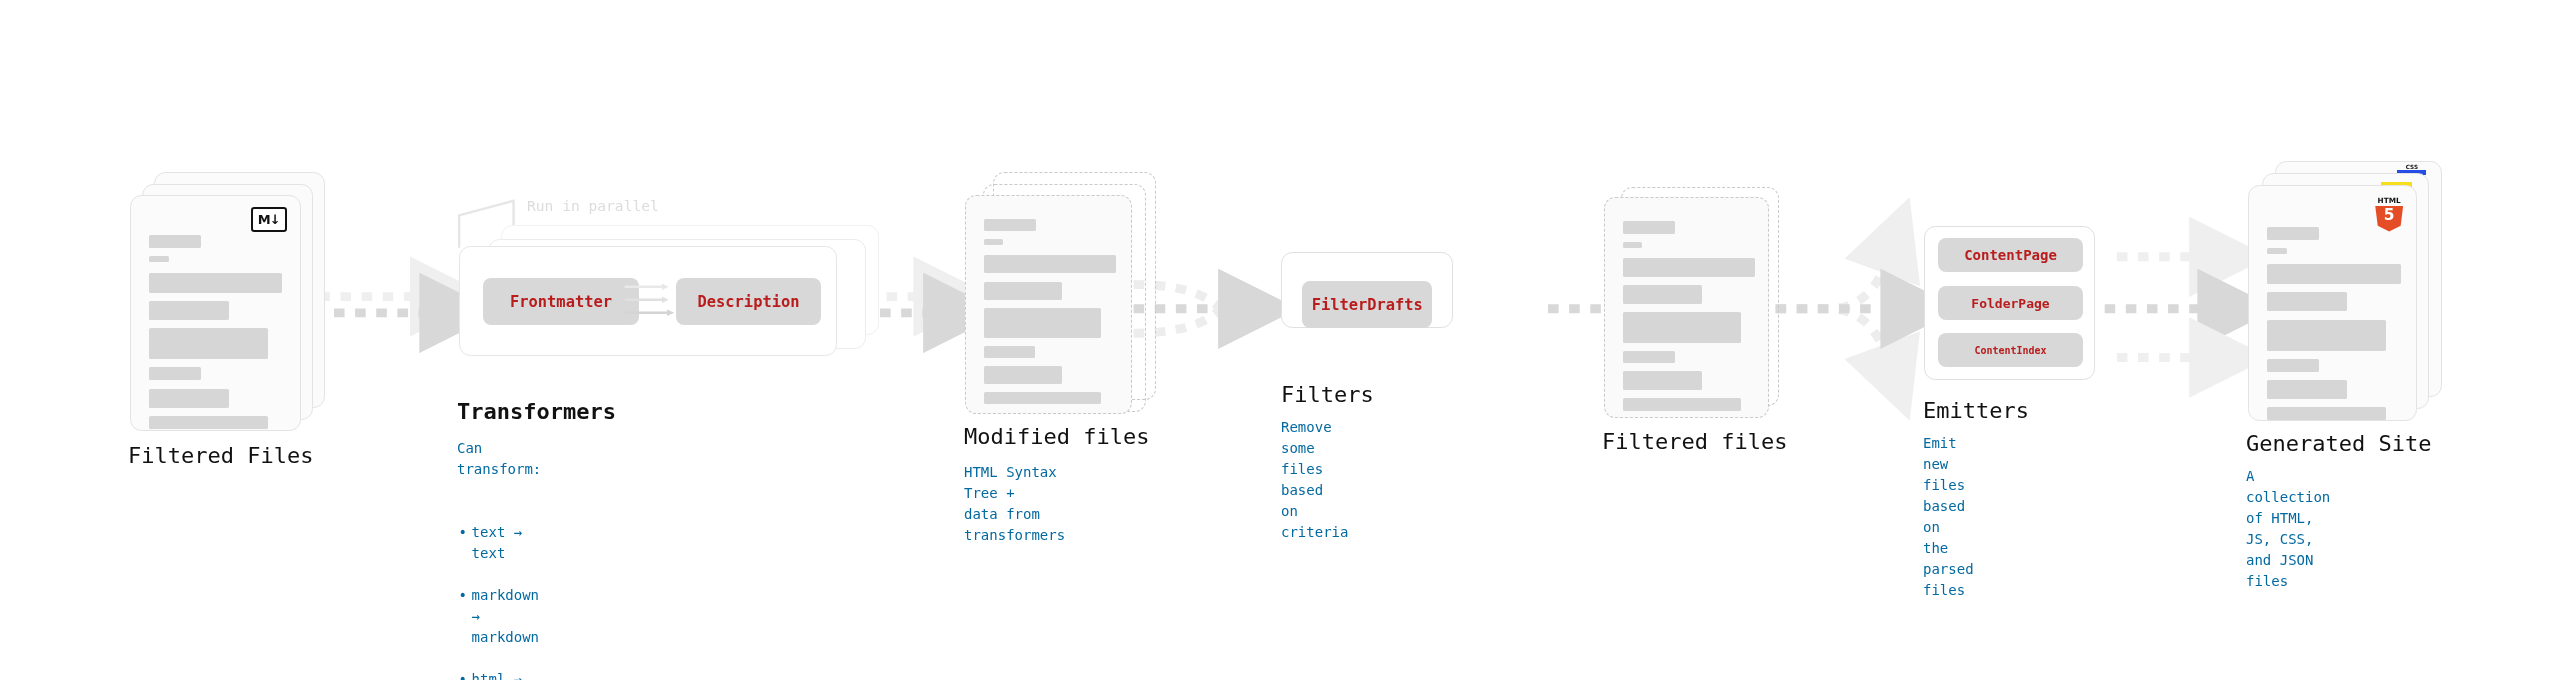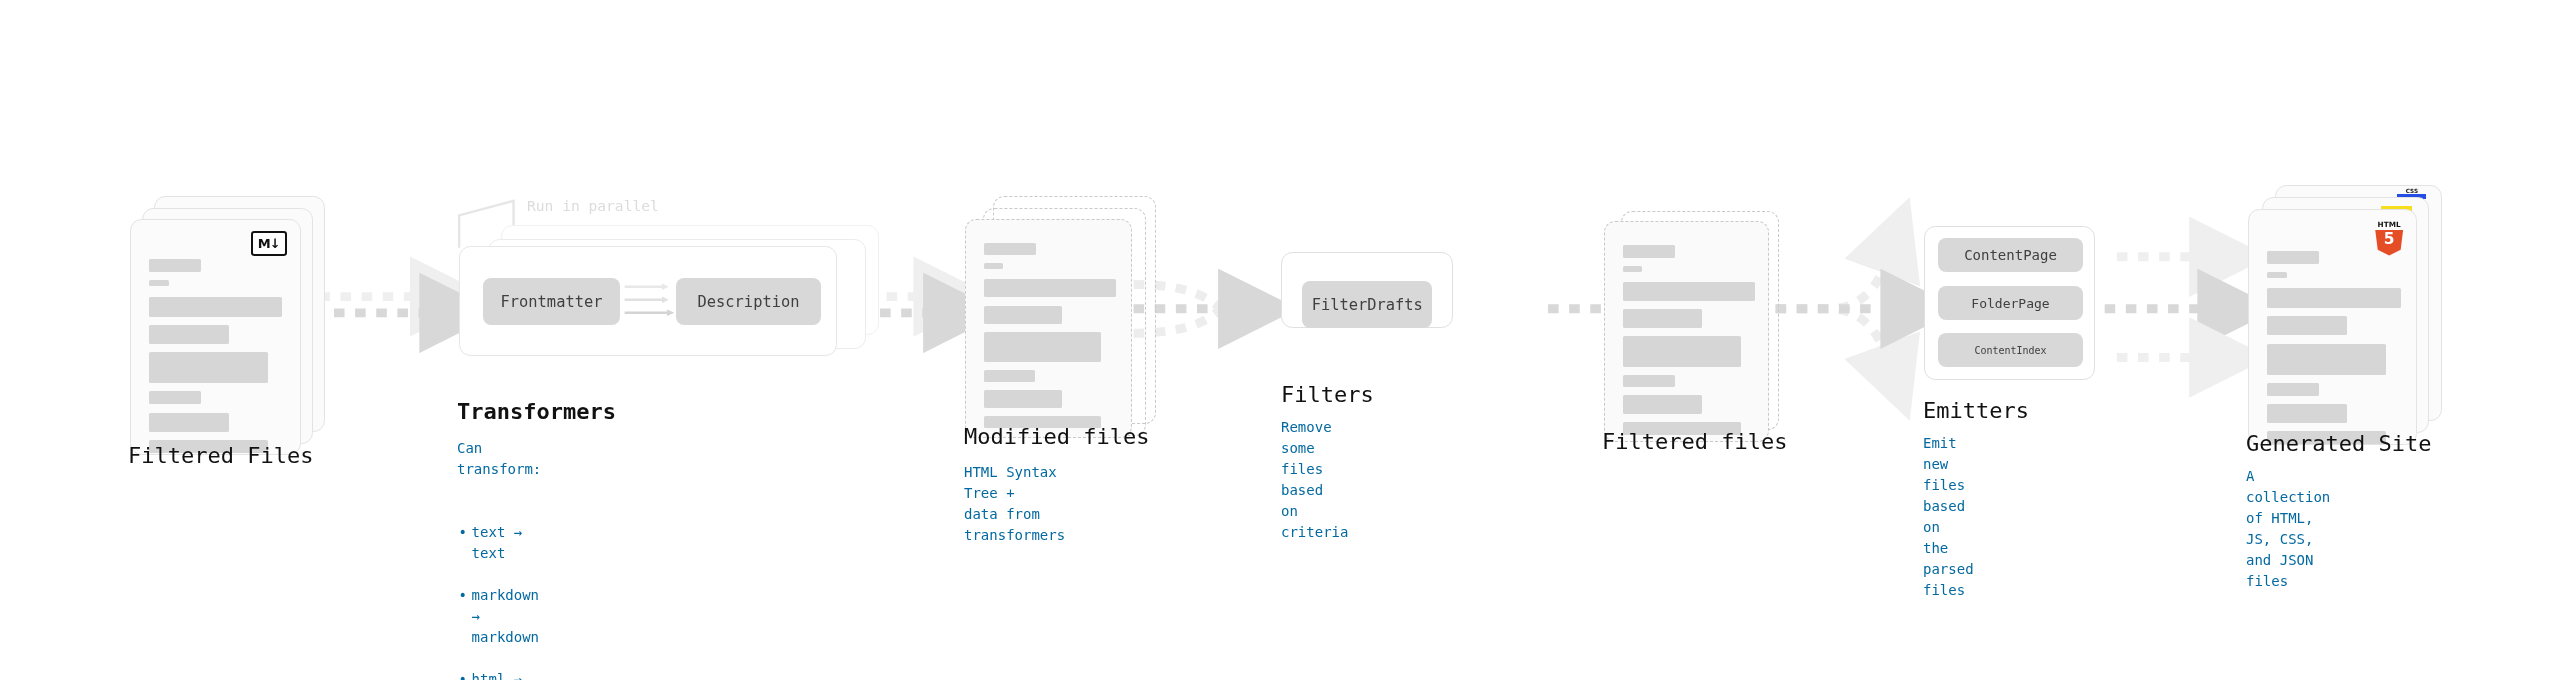--- a/index.html
+++ b/index.html
@@ -13,21 +13,20 @@
   .stage{position:absolute;inset:0;}
   .node{position:absolute;}
 
   
   .card{
     position:absolute;
     background:#fbfbfb;
     border:1.6px solid #e3e3e3;
     border-radius:11.4px;
     box-sizing:border-box;
-    margin-top:24px;
   }
   .card.dashed{
     background:#fafafa;
     border:1.6px dashed #c9c9c9;
   }
   .card .bars{position:absolute;left:18px;right:18px;top:28px;}
   .bar{background:#d6d6d6;border-radius:1.6px;margin-bottom:8.1px;}
 
   .badge{position:absolute;top:11.4px;right:13px;}
 
@@ -69,23 +68,24 @@
     border:1.6px solid #e0e0e0;
     border-radius:11.4px;
     background:#ffffff;
     box-sizing:border-box;
   }
   .pill{
     position:absolute;
     background:#d8d8d8;
     border-radius:8.1px;
     display:flex;align-items:center;justify-content:center;
-    font-size:15.4px;color:#404040;
+    font-size:15.4px;color:#b91c1c;
     white-space:nowrap;
     box-sizing:border-box;
+    font-weight:bold;
   }
 
   
   .title{
     position:absolute;
     font-size:22px;
     color:#111;
     white-space:nowrap;
     letter-spacing:0px;
   }
@@ -185,21 +185,21 @@
       <div class="pill" style="left:23px;top:21px;width:126px;height:47px;background:#eeeeee;"></div>
       <div class="pill" style="left:172px;top:21px;width:134px;height:47px;background:#eeeeee;"></div>
     </div>
 
     <div class="panel" style="left:488px;top:239px;width:378px;height:110px;border-color:#ececec;">
       <div class="pill" style="left:23px;top:21px;width:126px;height:47px;background:#e8e8e8;"></div>
       <div class="pill" style="left:172px;top:21px;width:134px;height:47px;background:#e8e8e8;"></div>
     </div>
 
     <div class="panel" style="left:459px;top:246px;width:378px;height:110px;border-color:#e6e6e6;">
-      <div class="pill" style="left:23px;top:31px;width:137px;height:47px;">Frontmatter</div>
+      <div class="pill" style="left:23px;top:31px;width:156px;height:47px;">Frontmatter</div>
       <div class="pill" style="left:216px;top:31px;width:145px;height:47px;">Description</div>
 
       <svg width="57" height="41" style="position:absolute;left:163px;top:32.5px;" viewBox="0 0 70 50">
         <path d="M2,8 L48,8" stroke="#e8e8e8" stroke-width="3" fill="none"></path>
         <path d="M48,4 L56,8 L48,12 z" fill="#e8e8e8"></path>
         <path d="M2,24 L48,24" stroke="#e0e0e0" stroke-width="3" fill="none"></path>
         <path d="M48,20 L56,24 L48,28 z" fill="#e0e0e0"></path>
         <path d="M2,40 L54,40" stroke="#d4d4d4" stroke-width="3" fill="none"></path>
         <path d="M54,36 L63,40 L54,44 z" fill="#d4d4d4"></path>
       </svg>

